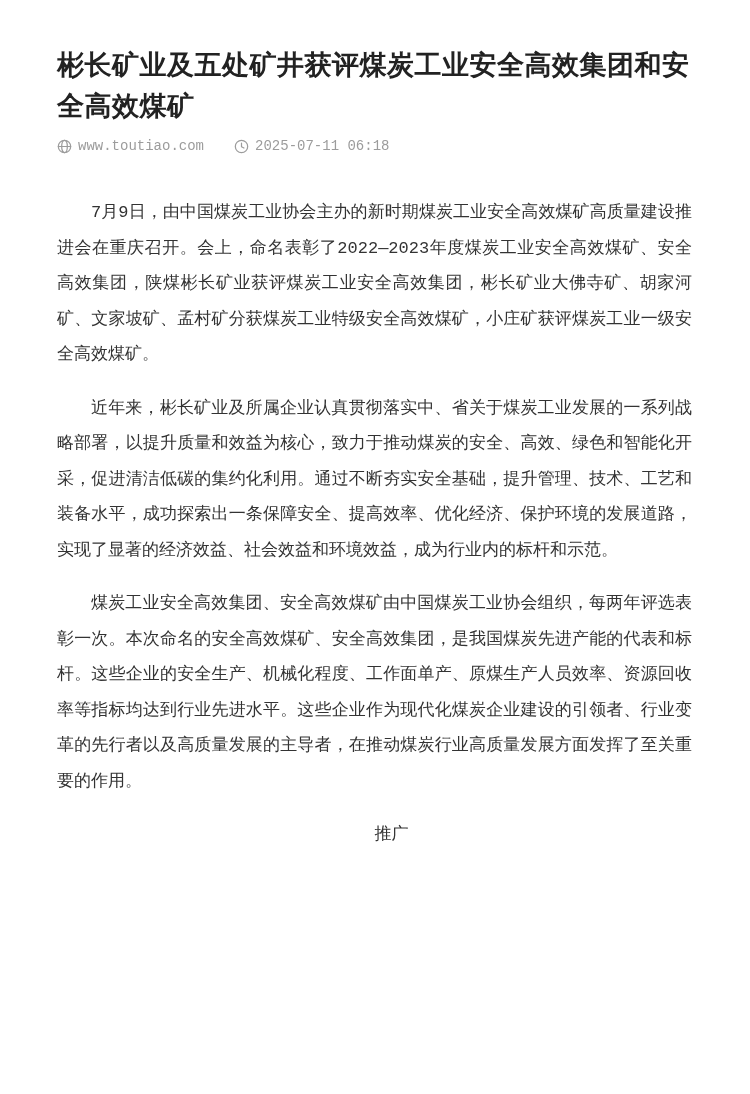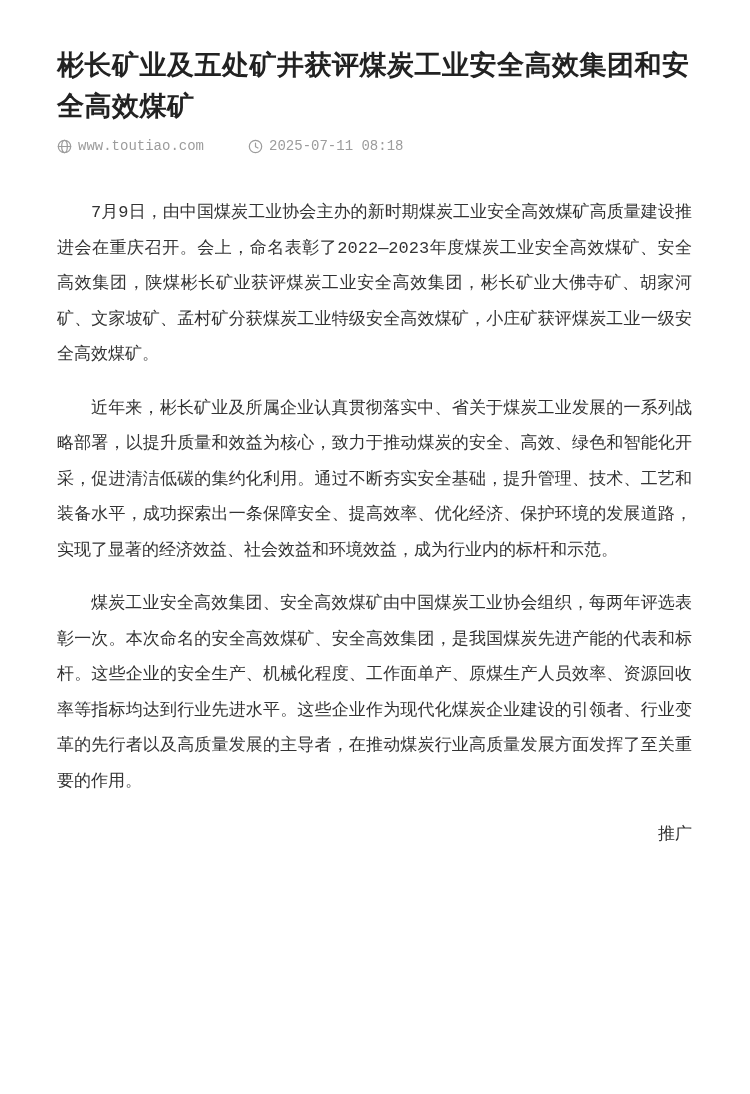--- a/index.html
+++ b/index.html
@@ -18,21 +18,21 @@
     font-size: 27px;
     line-height: 1.52;
     font-weight: 700;
     color: #222222;
     letter-spacing: 0.5px;
   }
   .meta {
     margin-top: 9px;
     display: flex;
     align-items: center;
-    gap: 44px;
+    gap: 30px;
     font-size: 14px;
     color: #9c9c9c;
   }
   .meta-item {
     display: inline-flex;
     align-items: center;
     gap: 6px;
     color: #9c9c9c;
     text-decoration: none;
   }
@@ -42,21 +42,21 @@
     font-size: 17px;
     line-height: 2.09;
     color: #333333;
     text-align: justify;
   }
   .article-body p {
     margin: 0 0 18px 0;
     text-indent: 2em;
   }
   .article-body p.promo {
-    text-align: right;
+    text-align: center;
     margin-bottom: 0;
   }
 </style>
 </head>
 <body>
 
 <div class="page">
 
   <h1 class="title">彬长矿业及五处矿井获评煤炭工业安全高效集团和安全高效煤矿</h1>
 
@@ -73,21 +73,21 @@
       <span>www.toutiao.com</span>
     </span>
 
     <span class="meta-item">
       <span>
         <svg width="15" height="15" viewBox="0 0 16 16" fill="none" stroke="#9c9c9c" stroke-width="1.3" stroke-linecap="round" stroke-linejoin="round">
           <circle cx="8" cy="8" r="6.6"></circle>
           <polyline points="8,4.4 8,8.2 10.6,9.6"></polyline>
         </svg>
       </span>
-      <span>2025-07-11 08:18</span>
+      <span>2025-07-11 06:18</span>
     </span>
 
   </div>
 
   <div class="article-body">
     <p>7月9日，由中国煤炭工业协会主办的新时期煤炭工业安全高效煤矿高质量建设推进会在重庆召开。会上，命名表彰了2022—2023年度煤炭工业安全高效煤矿、安全高效集团，陕煤彬长矿业获评煤炭工业安全高效集团，彬长矿业大佛寺矿、胡家河矿、文家坡矿、孟村矿分获煤炭工业特级安全高效煤矿，小庄矿获评煤炭工业一级安全高效煤矿。</p>
     <p>近年来，彬长矿业及所属企业认真贯彻落实中、省关于煤炭工业发展的一系列战略部署，以提升质量和效益为核心，致力于推动煤炭的安全、高效、绿色和智能化开采，促进清洁低碳的集约化利用。通过不断夯实安全基础，提升管理、技术、工艺和装备水平，成功探索出一条保障安全、提高效率、优化经济、保护环境的发展道路，实现了显著的经济效益、社会效益和环境效益，成为行业内的标杆和示范。</p>
     <p>煤炭工业安全高效集团、安全高效煤矿由中国煤炭工业协会组织，每两年评选表彰一次。本次命名的安全高效煤矿、安全高效集团，是我国煤炭先进产能的代表和标杆。这些企业的安全生产、机械化程度、工作面单产、原煤生产人员效率、资源回收率等指标均达到行业先进水平。这些企业作为现代化煤炭企业建设的引领者、行业变革的先行者以及高质量发展的主导者，在推动煤炭行业高质量发展方面发挥了至关重要的作用。</p>
     <p class="promo">推广</p>
   </div>

